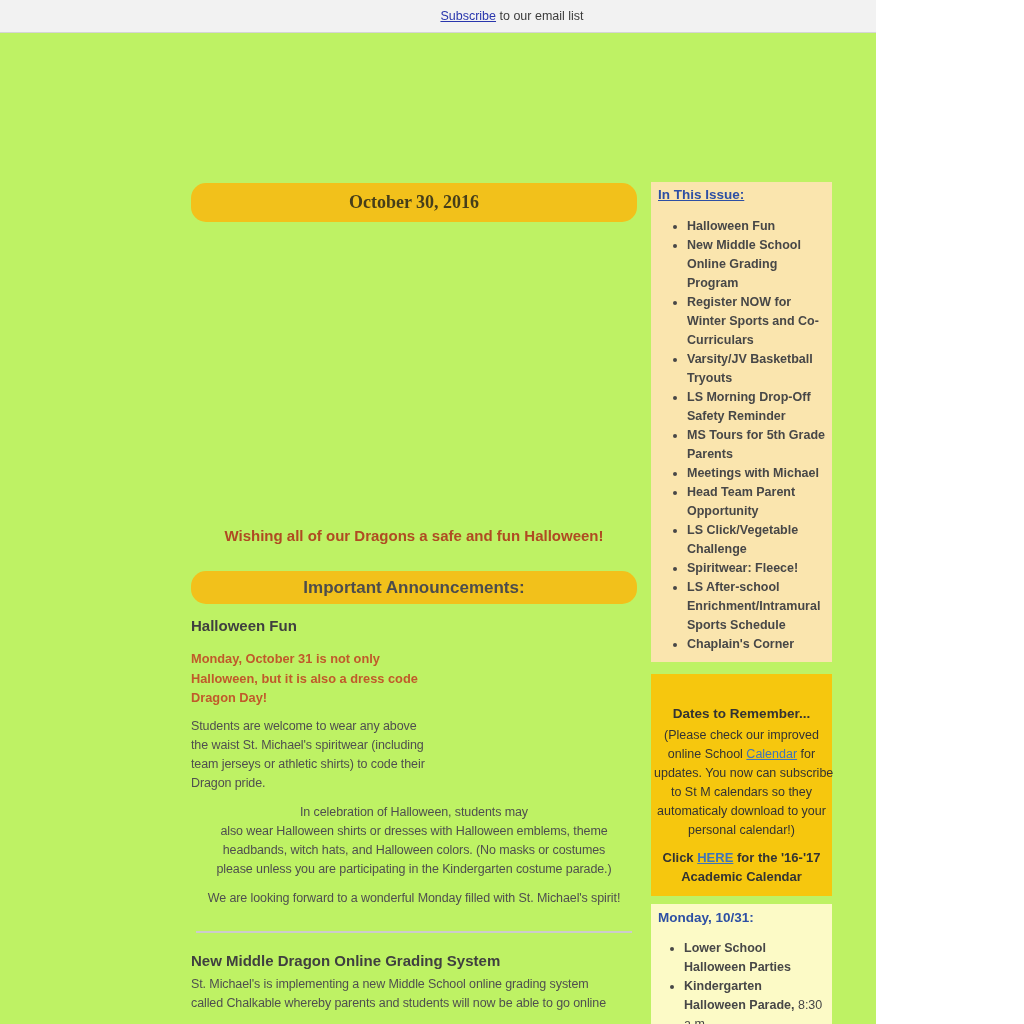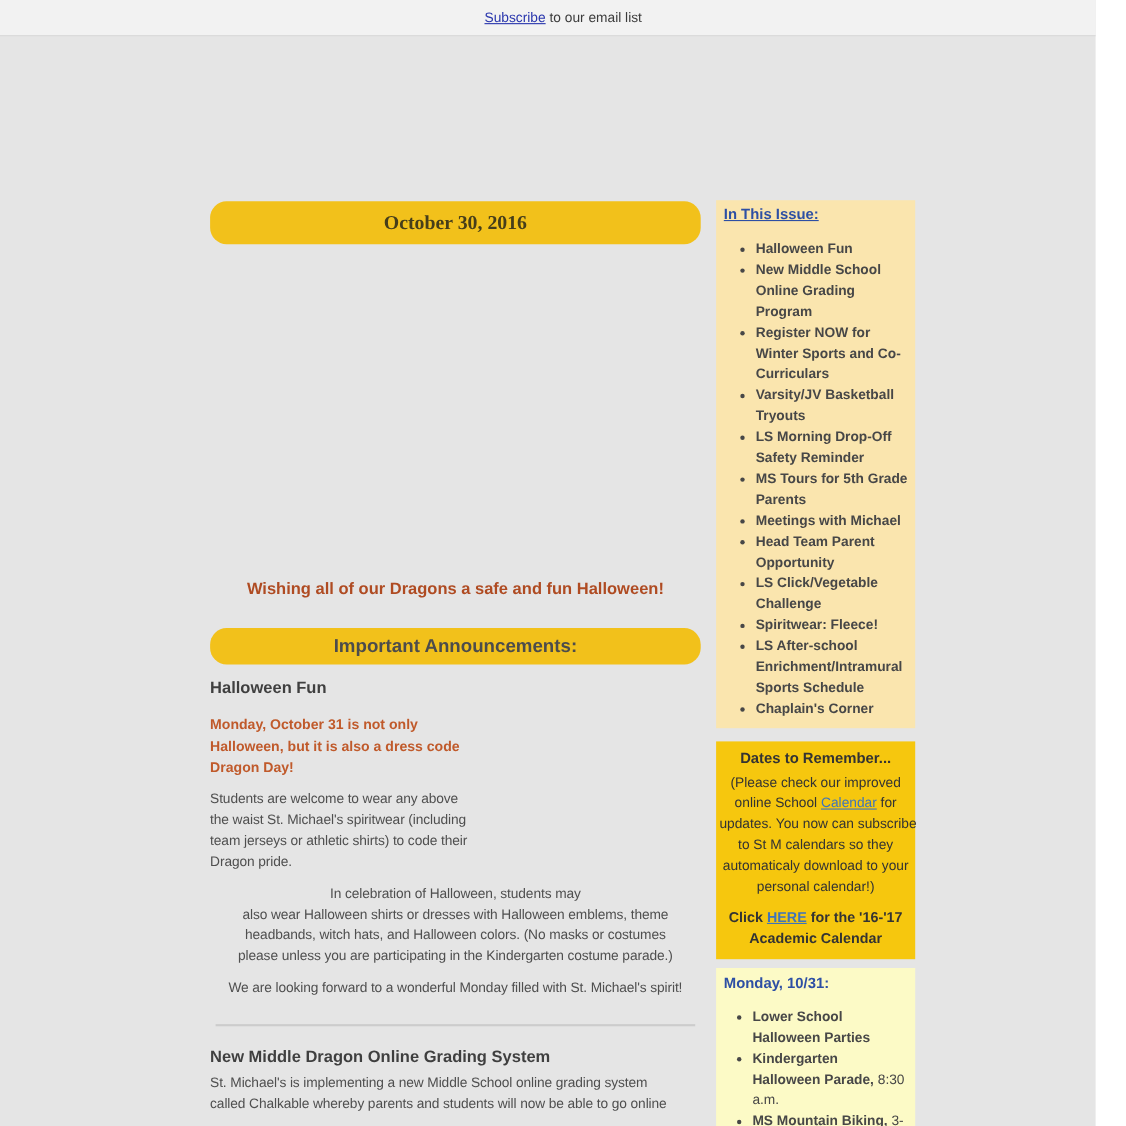--- a/index.html
+++ b/index.html
@@ -1,19 +1,19 @@
 <!DOCTYPE html>
 <html><head>
 <meta charset="utf-8">
 <style>
   * { margin:0; padding:0; box-sizing:border-box; }
   html,body { background:#fff; }
   .page {
-    position:relative; width:996px; height:1024px; overflow:hidden;
-    background:#e5e5e5; font-family:"Liberation Sans", sans-serif;
+    position:relative; width:876px; height:1024px; overflow:hidden;
+    background:#bef264; font-family:"Liberation Sans", sans-serif;
   }
   
   .topbar {
     position:absolute; left:0; top:0; width:1024px; height:33px;
     background:#f2f2f2; border-bottom:1px solid #d5d5d5;
     text-align:center; line-height:32px; font-size:12.5px; color:#3c3c3c;
   }
   .topbar a { color:#2936ad; text-decoration:underline; }
   
   .main-col { position:absolute; left:191px; top:183px; width:446px; }
@@ -60,21 +60,21 @@
   }
   .issue-box ul {
     margin:14px 0 0; padding-left:29px; list-style:disc;
     font-size:12.5px; font-weight:bold; color:#474747; line-height:19px;
   }
   .issue-box li, .monday-box li { white-space:pre; }
   .dates-box {
     margin-top:12px; background:#f6c70e; text-align:center;
     padding:7px 3px 10px;
   }
-  .dates-title { font-size:13.5px; font-weight:bold; color:#333333; line-height:17px; }
+  .dates-title { font-size:13.5px; font-weight:bold; color:#333333; line-height:17px;margin-top:24px; }
   .dates-body {
     margin-top:4px; font-size:12.5px; color:#333333; line-height:19px;
     white-space:pre;
   }
   .dates-click {
     margin-top:8px; font-size:13px; font-weight:bold; color:#333333;
     line-height:19px; white-space:pre;
   }
   .dates-box a { color:#3f74ba; text-decoration:underline; }
   .monday-box { margin-top:8px; background:#fcfac6; padding:5px 6px 30px 7px; }

